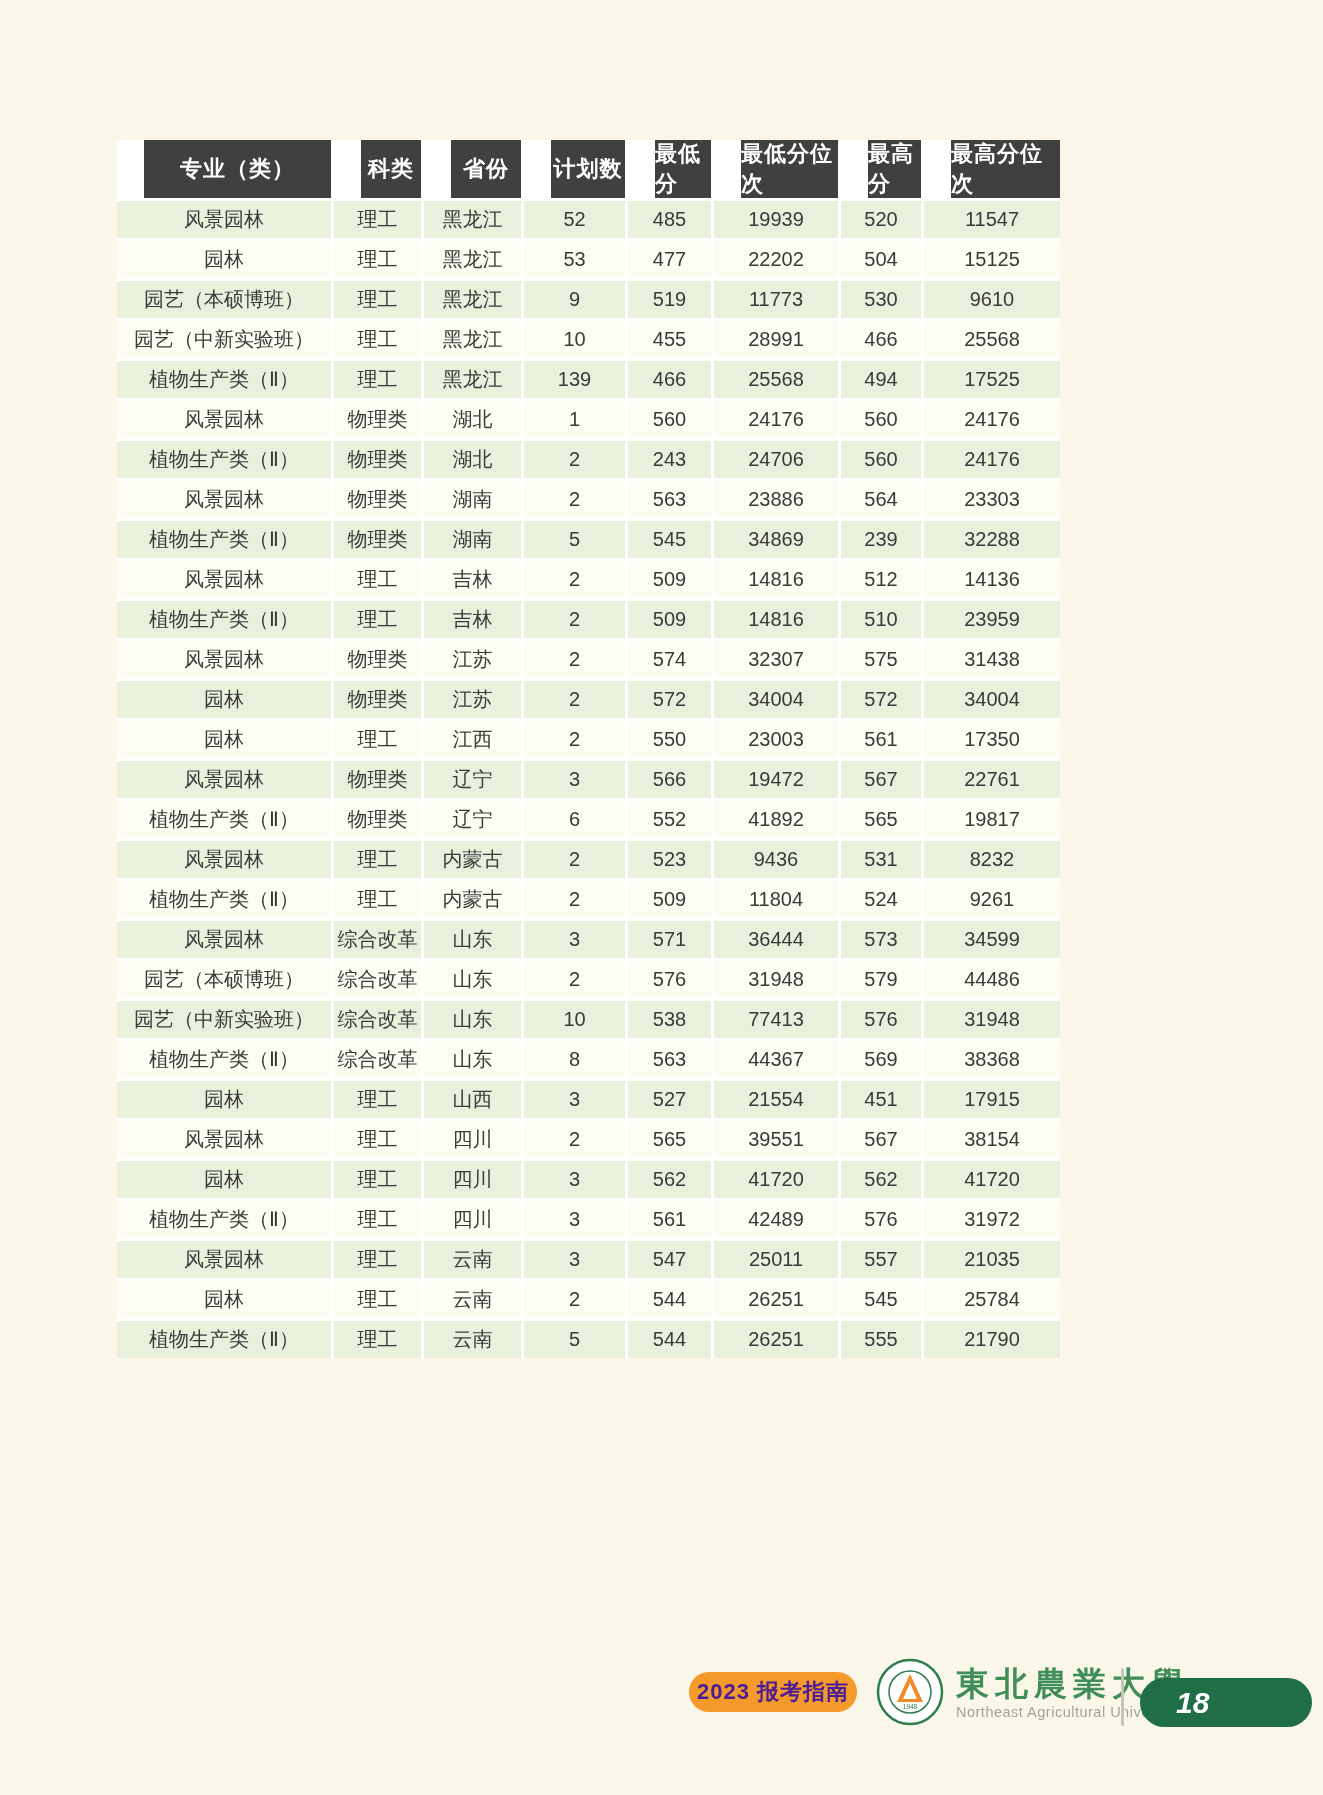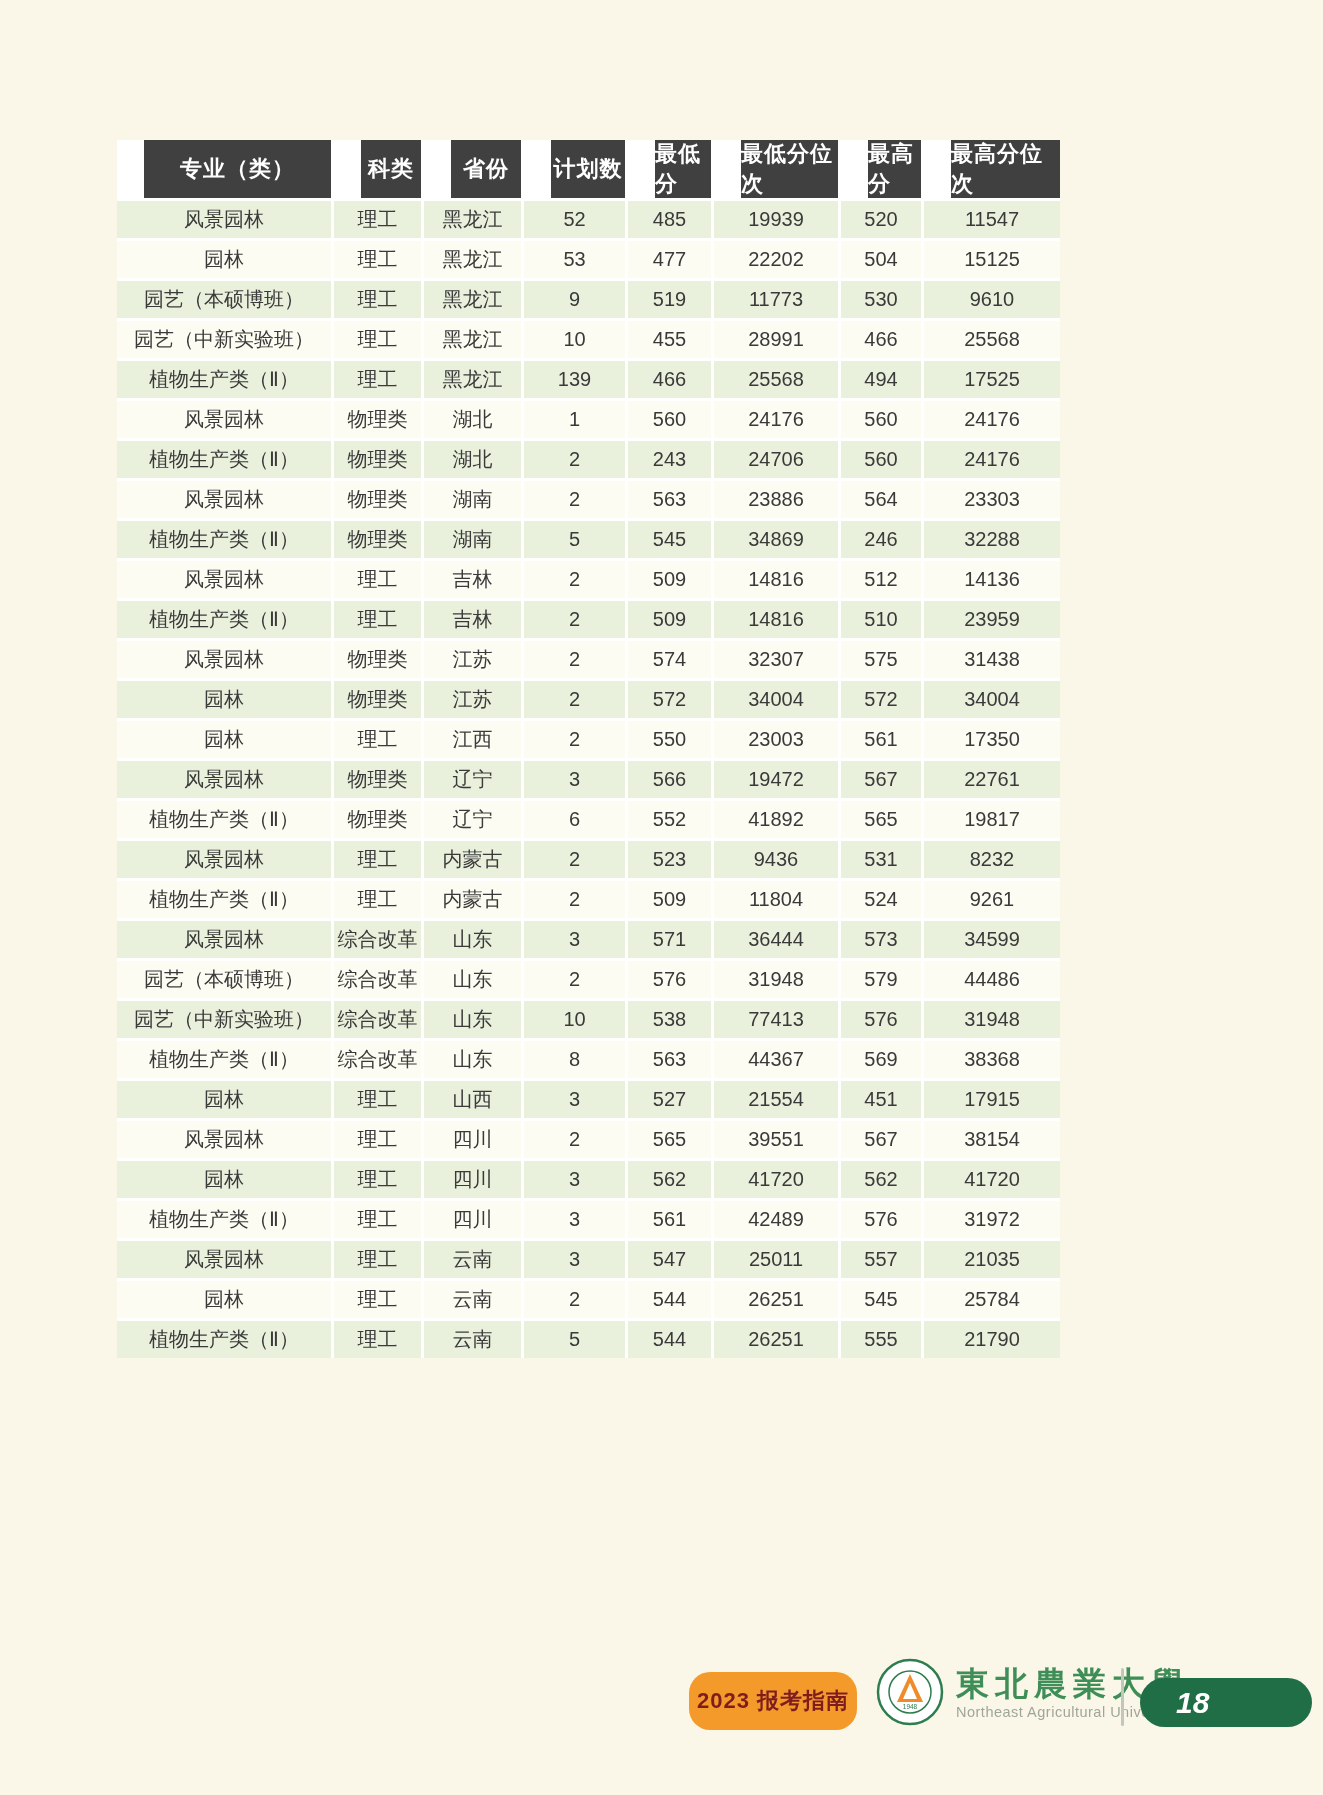--- a/index.html
+++ b/index.html
@@ -24,24 +24,24 @@
     font-size:22px;font-weight:bold;letter-spacing:1px;margin-left:27px;
   }
   .cell{
     display:flex;align-items:center;justify-content:center;
     font-size:20px;color:#3a3a3a;
   }
   .row-green{background:#e9f1dc;}
   .row-cream{background:#fdfcf2;}
   
   .guide-pill{
-    position:absolute;left:689px;top:1672px;width:168px;height:58px;
+    position:absolute;left:689px;top:1672px;width:168px;height:40px;
     background:#f39a2b;border-radius:21px;
     display:flex;align-items:center;justify-content:center;
-    color:#7f1d1d;font-size:22px;font-weight:bold;letter-spacing:1px;
+    color:#4c1d95;font-size:22px;font-weight:bold;letter-spacing:1px;
   }
   .logo{position:absolute;left:876px;top:1658px;width:68px;height:68px;}
   .uni-cn{
     position:absolute;left:956px;top:1662px;width:320px;
     font-family:"Liberation Serif", serif;
     font-size:33px;font-weight:bold;color:#3f8e57;letter-spacing:6px;white-space:nowrap;
   }
   .uni-en{
     position:absolute;left:956px;top:1704px;width:320px;
     font-size:14.5px;color:#a0a59a;letter-spacing:0.5px;white-space:nowrap;
@@ -134,21 +134,21 @@
     <div class="cell row-cream">563</div>
     <div class="cell row-cream">23886</div>
     <div class="cell row-cream">564</div>
     <div class="cell row-cream">23303</div>
     <div class="cell row-green">植物生产类（Ⅱ）</div>
     <div class="cell row-green">物理类</div>
     <div class="cell row-green">湖南</div>
     <div class="cell row-green">5</div>
     <div class="cell row-green">545</div>
     <div class="cell row-green">34869</div>
-    <div class="cell row-green">246</div>
+    <div class="cell row-green">239</div>
     <div class="cell row-green">32288</div>
     <div class="cell row-cream">风景园林</div>
     <div class="cell row-cream">理工</div>
     <div class="cell row-cream">吉林</div>
     <div class="cell row-cream">2</div>
     <div class="cell row-cream">509</div>
     <div class="cell row-cream">14816</div>
     <div class="cell row-cream">512</div>
     <div class="cell row-cream">14136</div>
     <div class="cell row-green">植物生产类（Ⅱ）</div>

